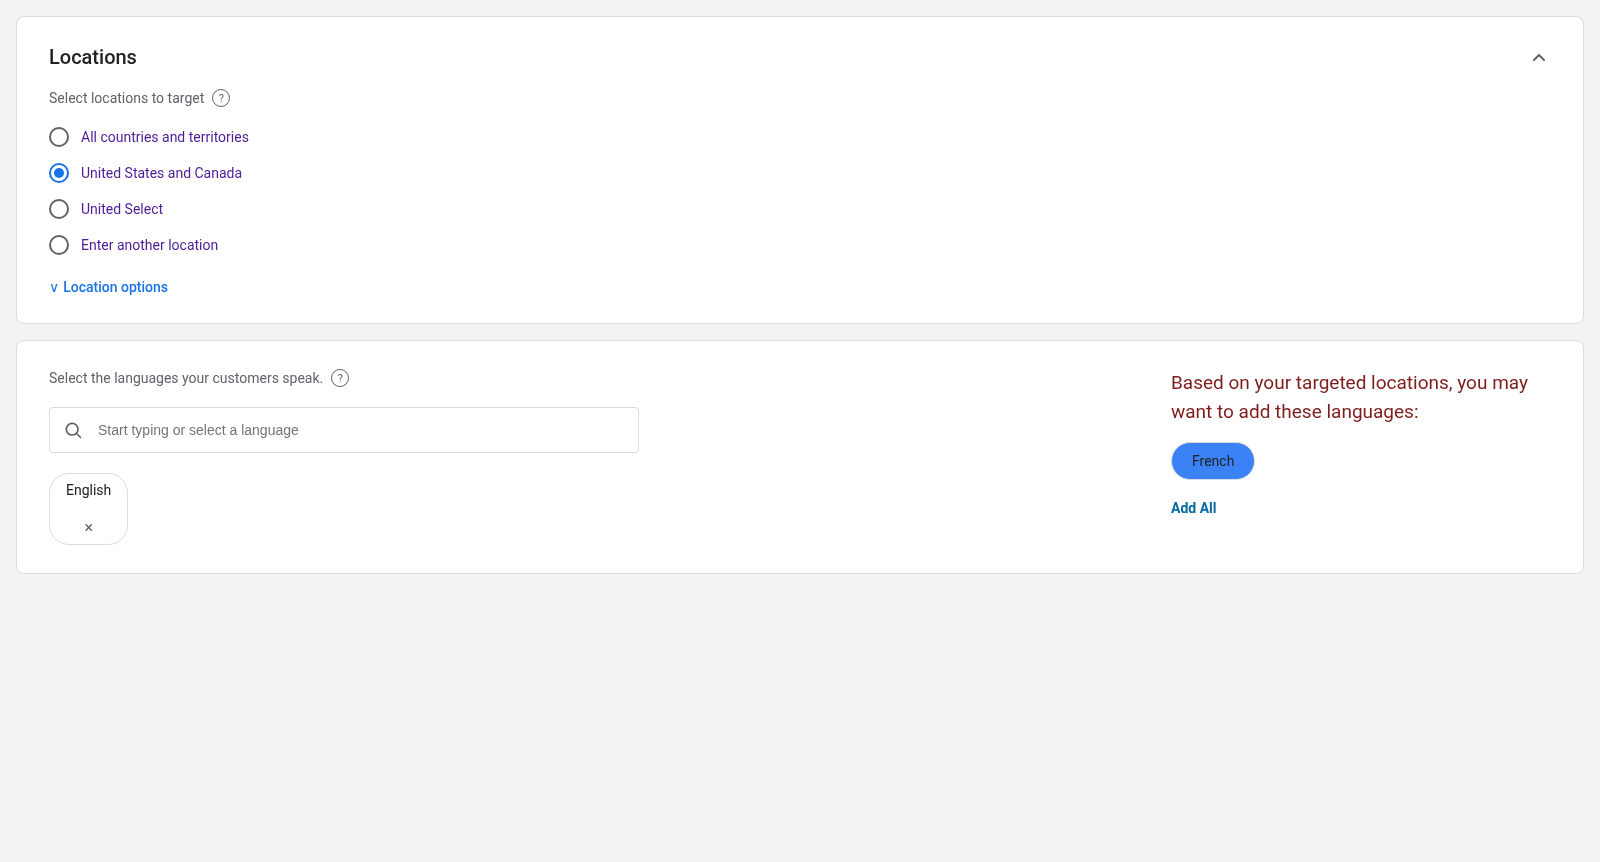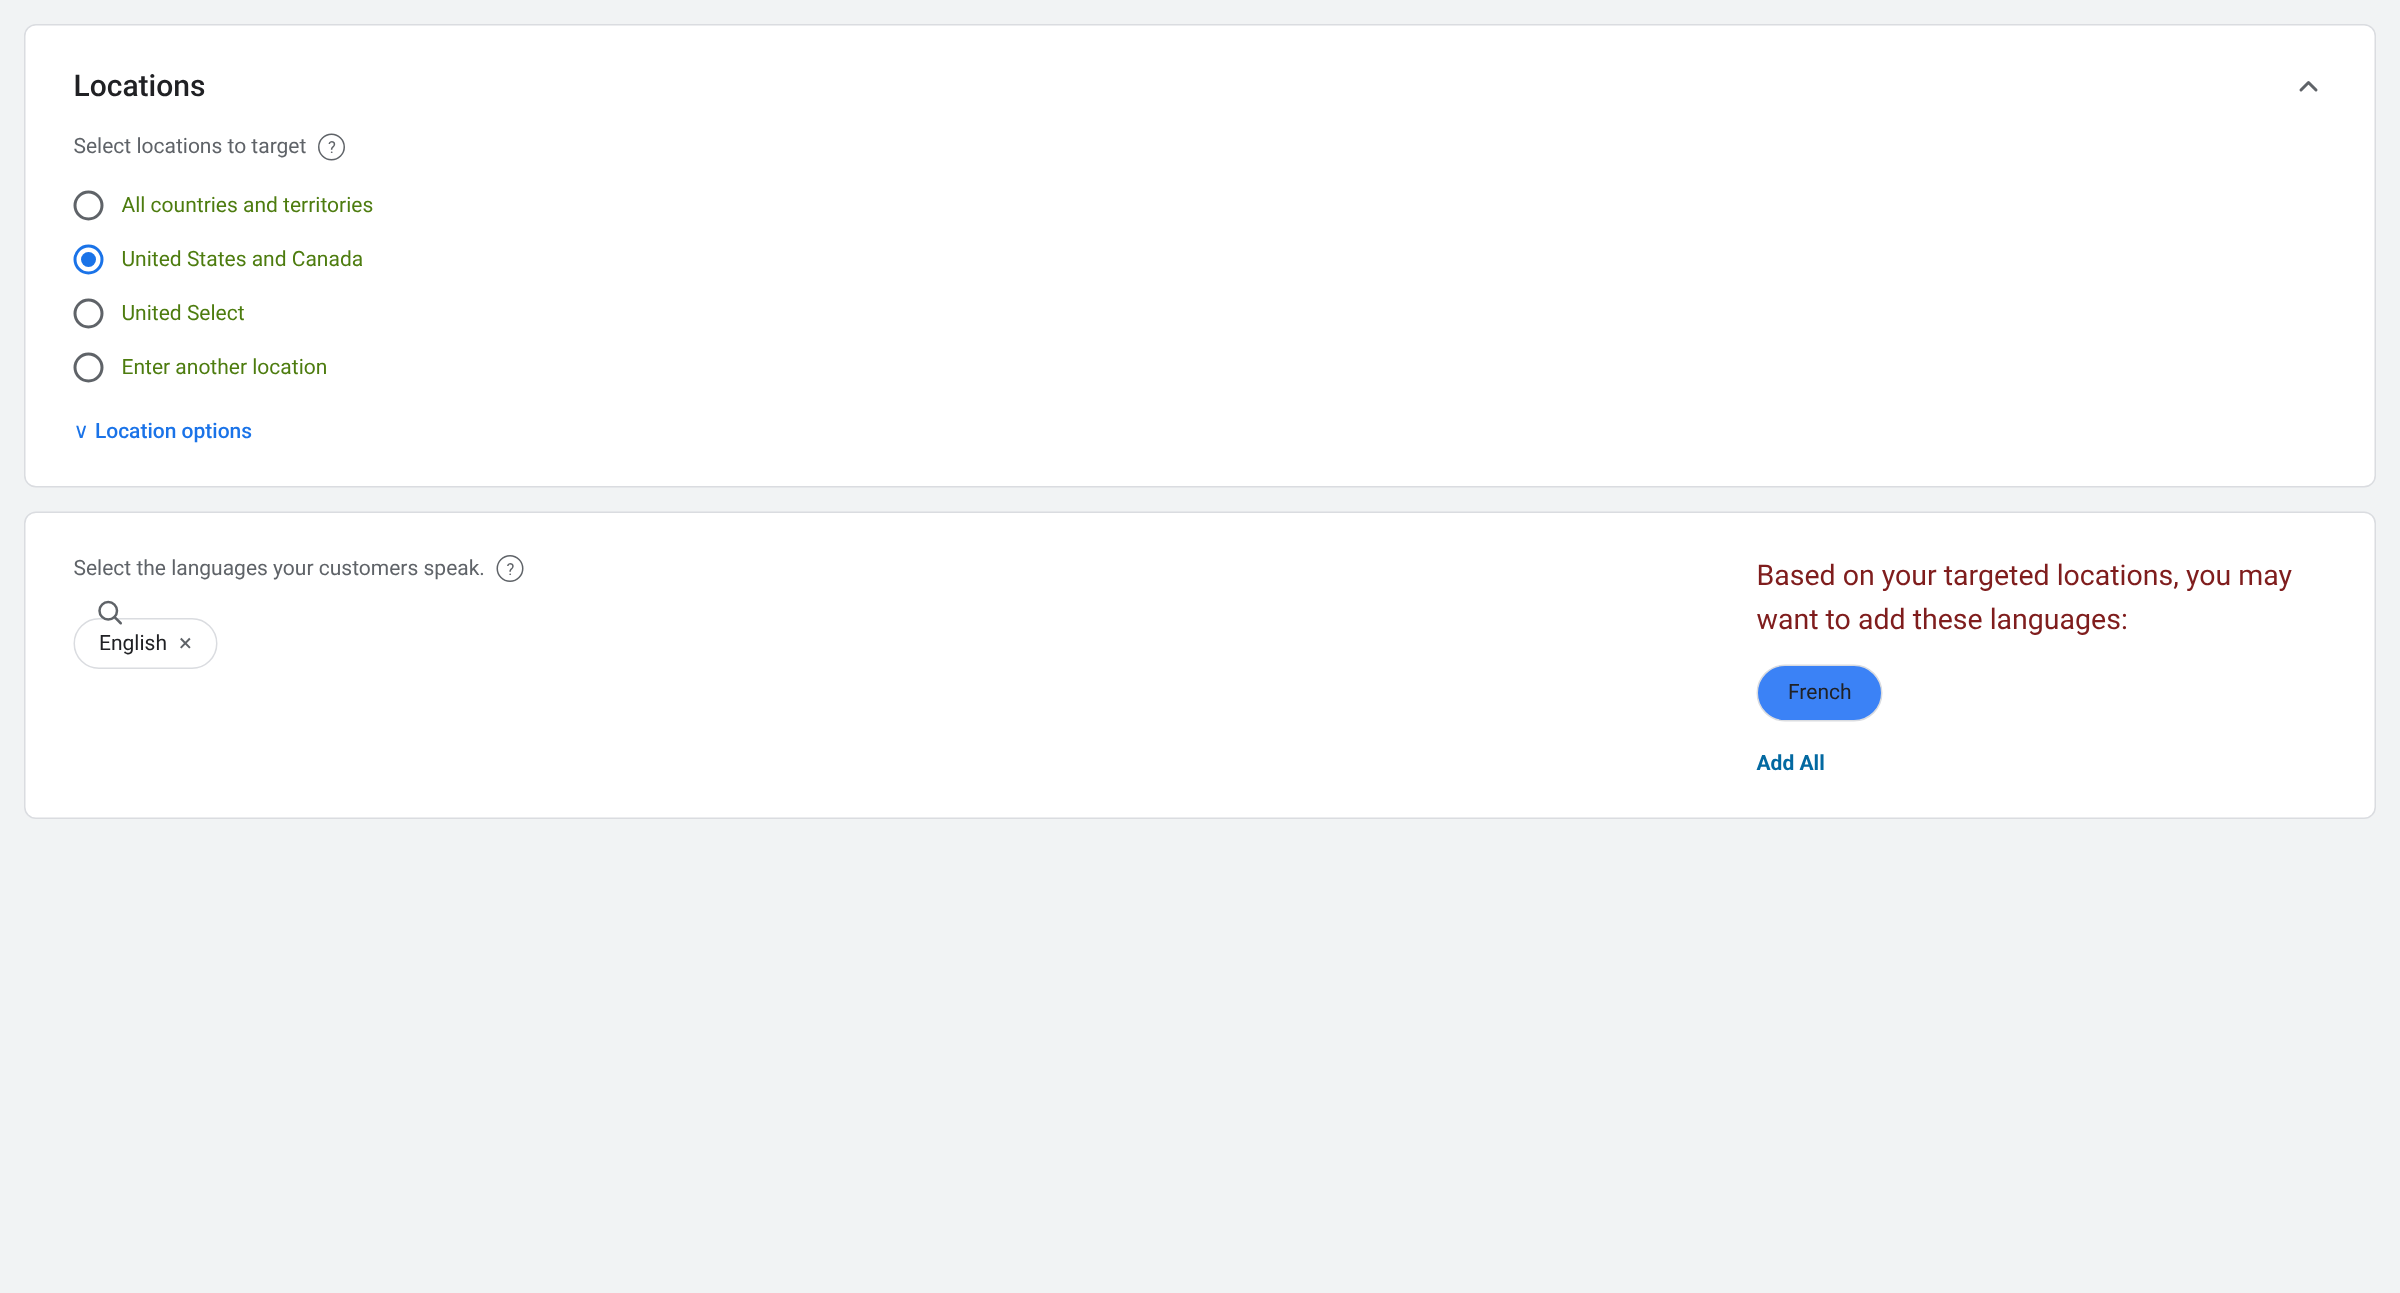--- a/index.html
+++ b/index.html
@@ -107,21 +107,21 @@
     .radio-btn.selected::after {
       content: '';
       width: 10px;
       height: 10px;
       border-radius: 50%;
       background: #1a73e8;
     }
 
     .radio-label {
       font-size: 14px;
-      color: #4d7c0f;
+      color: #4c1d95;
     }
 
     .location-options-link {
       display: flex;
       align-items: center;
       gap: 4px;
       color: #1a73e8;
       font-size: 14px;
       font-weight: 500;
       cursor: pointer;
@@ -171,28 +171,29 @@
       top: 50%;
       transform: translateY(-50%);
       color: #5f6368;
       display: flex;
       align-items: center;
     }
 
     .tag-chip {
       display: inline-flex;
       align-items: center;
-      gap: 8px;
+      gap: 22px;
       padding: 8px 16px;
       border: 1px solid #dadce0;
       border-radius: 20px;
       font-size: 14px;
       color: #202124;
       background: white;
       margin-top: 4px;
+      flex-direction: column;
     }
 
     .tag-chip .remove-btn {
       cursor: pointer;
       color: #5f6368;
       font-size: 16px;
       line-height: 1;
       display: flex;
       align-items: center;
     }
@@ -279,20 +280,21 @@
         <span class="help-icon">?</span>
       </div>
 
       <div class="search-input-wrapper">
         <div class="search-icon-wrapper">
           <svg width="20" height="20" viewBox="0 0 24 24" fill="none" xmlns="http://www.w3.org/2000/svg">
             <circle cx="11" cy="11" r="7" stroke="#5f6368" stroke-width="2"></circle>
             <path d="M16.5 16.5L21 21" stroke="#5f6368" stroke-width="2" stroke-linecap="round"></path>
           </svg>
         </div>
+        <input type="text" class="search-input" placeholder="Start typing or select a language" style="">
       </div>
 
       <div class="tag-chip">
         <span>English</span>
         <span class="remove-btn">×</span>
       </div>
     </div>
 
     <div class="languages-right">
       <p class="suggestion-label">Based on your targeted locations, you may want to add these languages:</p>

